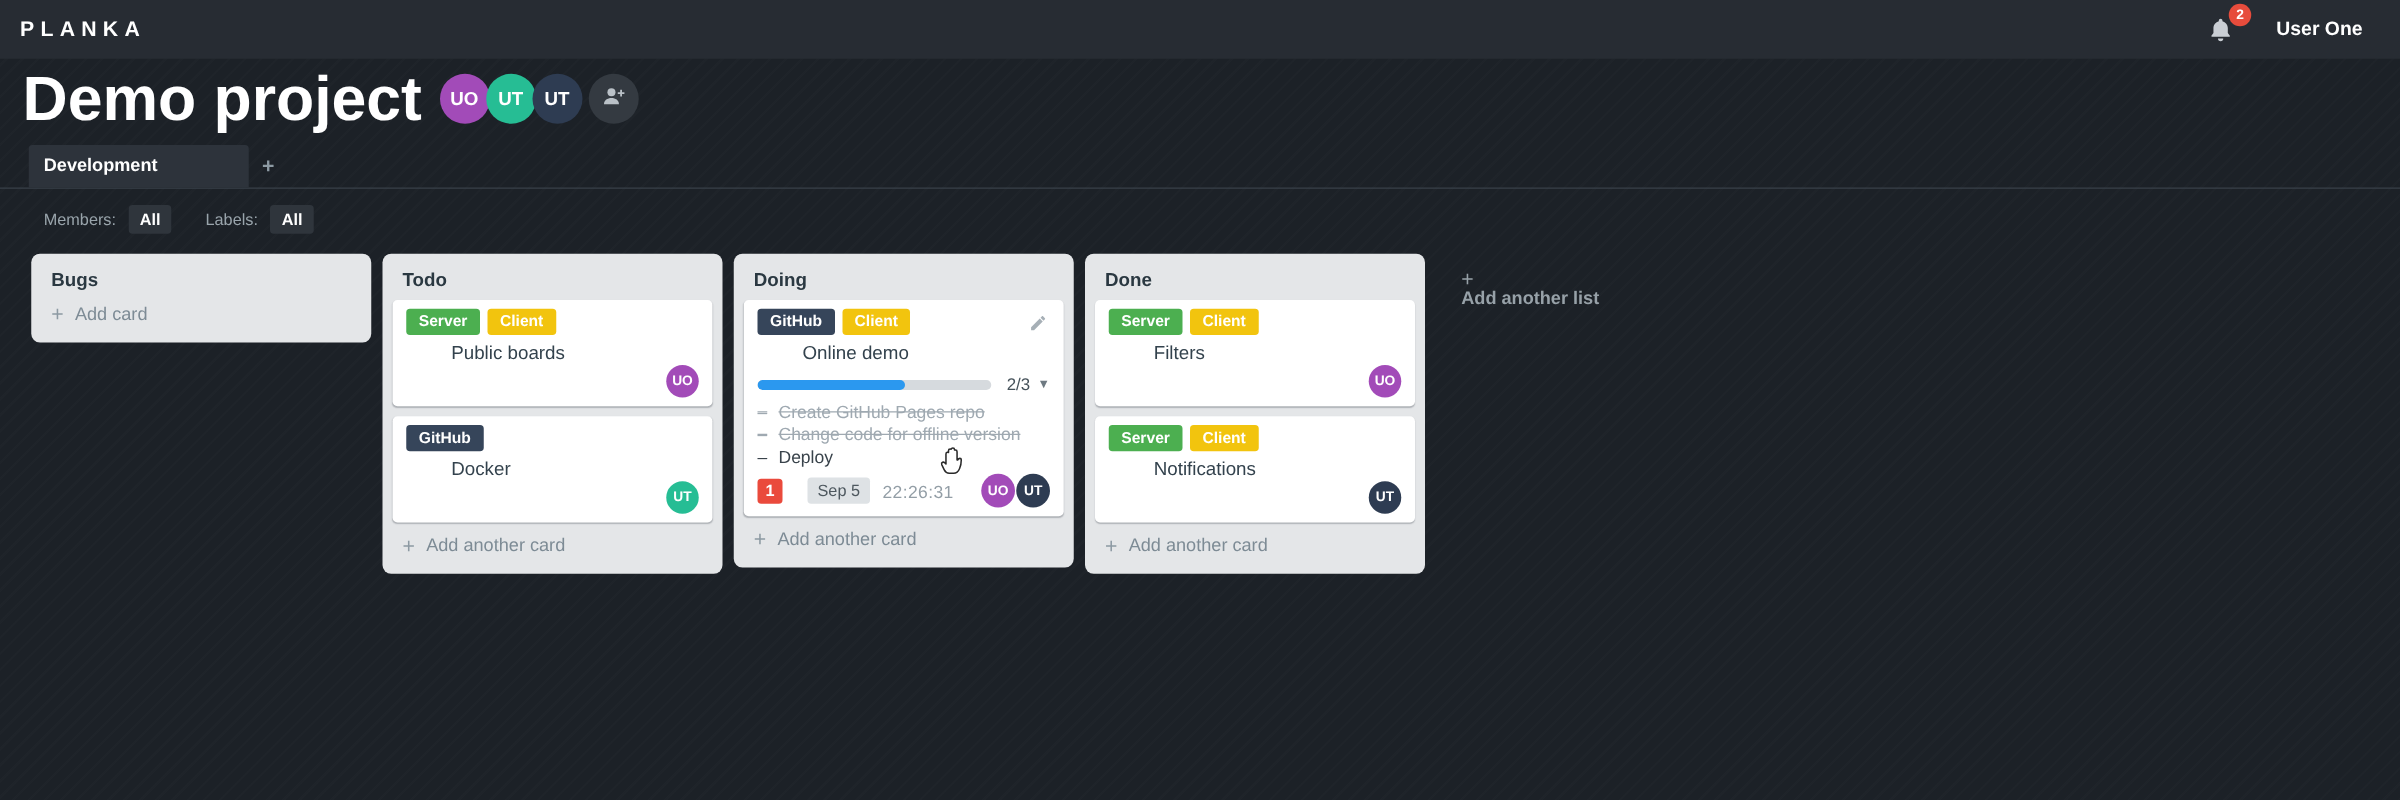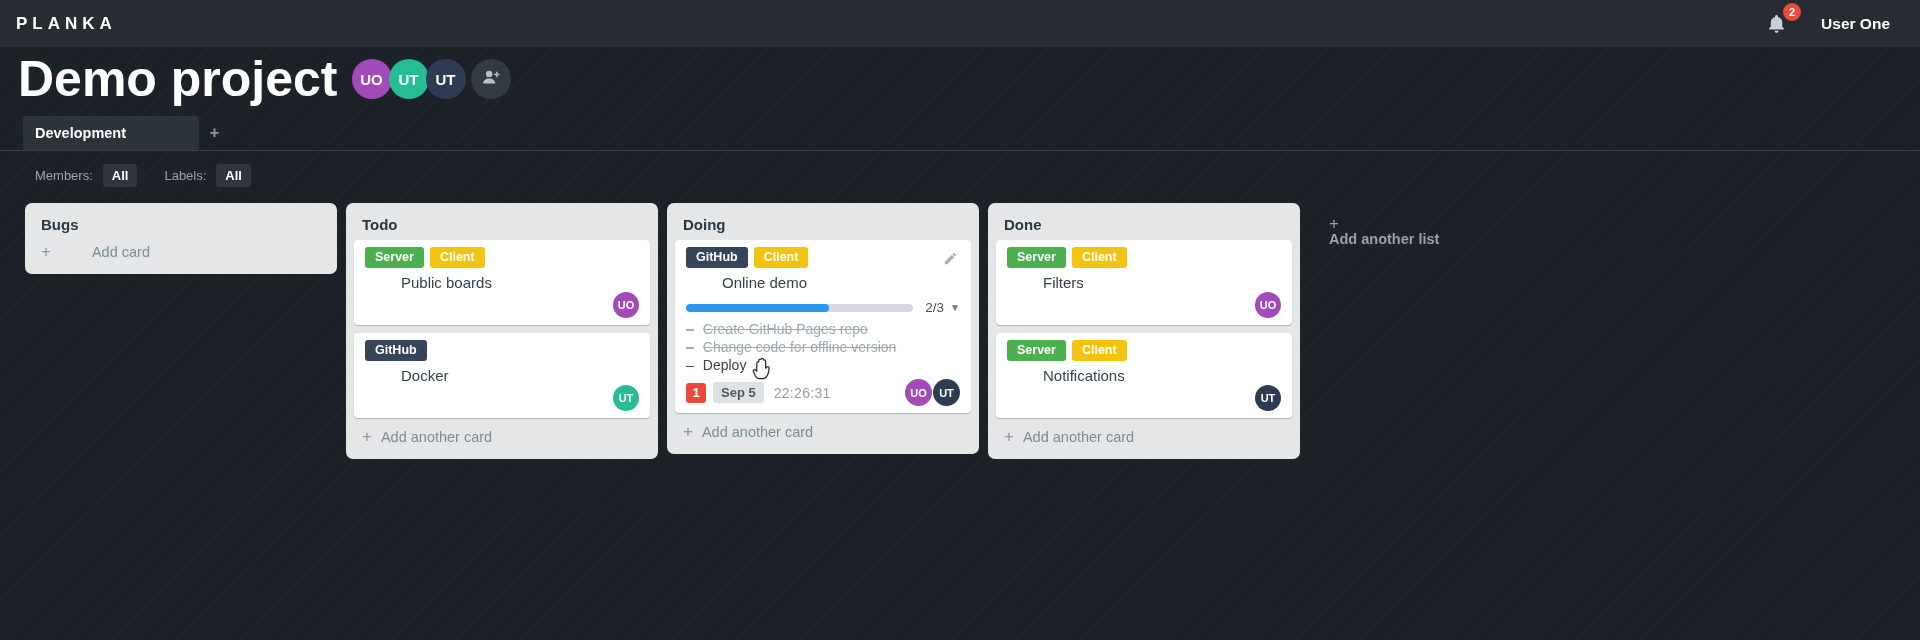--- a/index.html
+++ b/index.html
@@ -36,21 +36,21 @@
 
   
   .filters { display:flex; align-items:center; margin:13px 0 0 35px; font-size:13px; }
   .filter-label { color:#99a4ab; margin-right:10px; }
   .filter-chip { background:#2f353c; color:#fff; font-weight:bold; padding:4px 9px; border-radius:3px; cursor:pointer; }
   .filter-group + .filter-group { margin-left:27px; }
   .filter-group { display:flex; align-items:center; }
 
   
   .board { display:flex; align-items:flex-start; margin-top:16px; padding-left:25px; }
-  .list { width:312px; background:#e4e6e8; border-radius:7px; margin-right:9px; flex-shrink:0; }
+  .list { width:272px; background:#e4e6e8; border-radius:7px; margin-right:9px; flex-shrink:0; }
   .list-title { padding:13px 16px 5px; font-size:15px; font-weight:bold; color:#2a3841; cursor:pointer; }
   .cards { padding:2px 8px 0; display:flex; flex-direction:column; gap:8px; }
   .card { background:#fff; border-radius:4px; box-shadow:0 1px 1px rgba(15,25,35,0.25); padding:7px 11px; position:relative; cursor:pointer; }
   .chips { display:flex; gap:6px; }
   .chip { height:21px; line-height:21px; padding:0 10px; border-radius:3px; color:#fff; font-size:12.5px; font-weight:bold; }
   .card-title { margin-top:6px; font-size:15px; color:#33424d; line-height:18px;margin-left:36px; }
   .card-members { display:flex; justify-content:flex-end; margin-top:0; }
   .avatar26 { width:26px; height:26px; border-radius:50%; display:flex; align-items:center; justify-content:center;
               color:#fff; font-size:11px; font-weight:bold; margin-left:2px; cursor:pointer; }
   .edit-card { position:absolute; top:9px; right:12px; width:18px; height:18px; display:flex; align-items:center;
@@ -63,28 +63,28 @@
   .caret-down { margin-left:6px; color:#6e7a82; font-size:10px; cursor:pointer; }
 
   .tasks { margin-top:5px; }
   .task { font-size:14px; line-height:18px; color:#39434b; }
   .task::before { content:"–"; margin-right:9px; }
   .task.done { color:#9fa9b1; text-decoration:line-through; }
 
   .card-bottom { display:flex; align-items:center; margin-top:5px; }
   .notif-badge { width:20px; height:20px; border-radius:3px; background:#ea4a3c; color:#fff; font-weight:bold;
                  font-size:13px; display:flex; align-items:center; justify-content:center; }
-  .due-badge { margin-left:7px; background:#dee2e5; color:#4e585f; border-radius:3px; padding:3px 8px; font-size:13px; cursor:pointer;font-weight:bold; }
+  .due-badge { margin-left:20px; background:#dee2e5; color:#4e585f; border-radius:3px; padding:3px 8px; font-size:13px; cursor:pointer; }
   .timer { margin-left:10px; color:#939ea6; font-size:14px; letter-spacing:0.3px; cursor:pointer; }
   .spacer { flex:1; }
   .avatar27 { width:27px; height:27px; border-radius:50%; display:flex; align-items:center; justify-content:center;
               color:#fff; font-size:11px; font-weight:bold; margin-left:1px; cursor:pointer; }
 
   .list-footer { display:flex; align-items:center; padding:11px 16px 14px; color:#7d8b95; font-size:14.5px; cursor:pointer; }
-  .list.empty .list-footer { padding-top:6px;gap:32px; }
+  .list.empty .list-footer { padding-top:6px; }
   .plus-glyph { margin-right:9px; font-size:17px; line-height:14px; color:#8d9aa3; }
   .plus-glyph::before { content:"+"; }
 
   .add-list { display:flex; align-items:flex-start; margin:14px 0 0 20px; color:#97a1a8; font-size:14.5px;
               font-weight:600; cursor:pointer; white-space:nowrap;flex-direction:column; }
   .add-list .plus-glyph { color:#97a1a8; font-weight:400; }
 
   .cursor-hand { position:absolute; left:749px; top:355px; width:27px; height:27px; z-index:20; pointer-events:none; }
 </style>
 </head>

